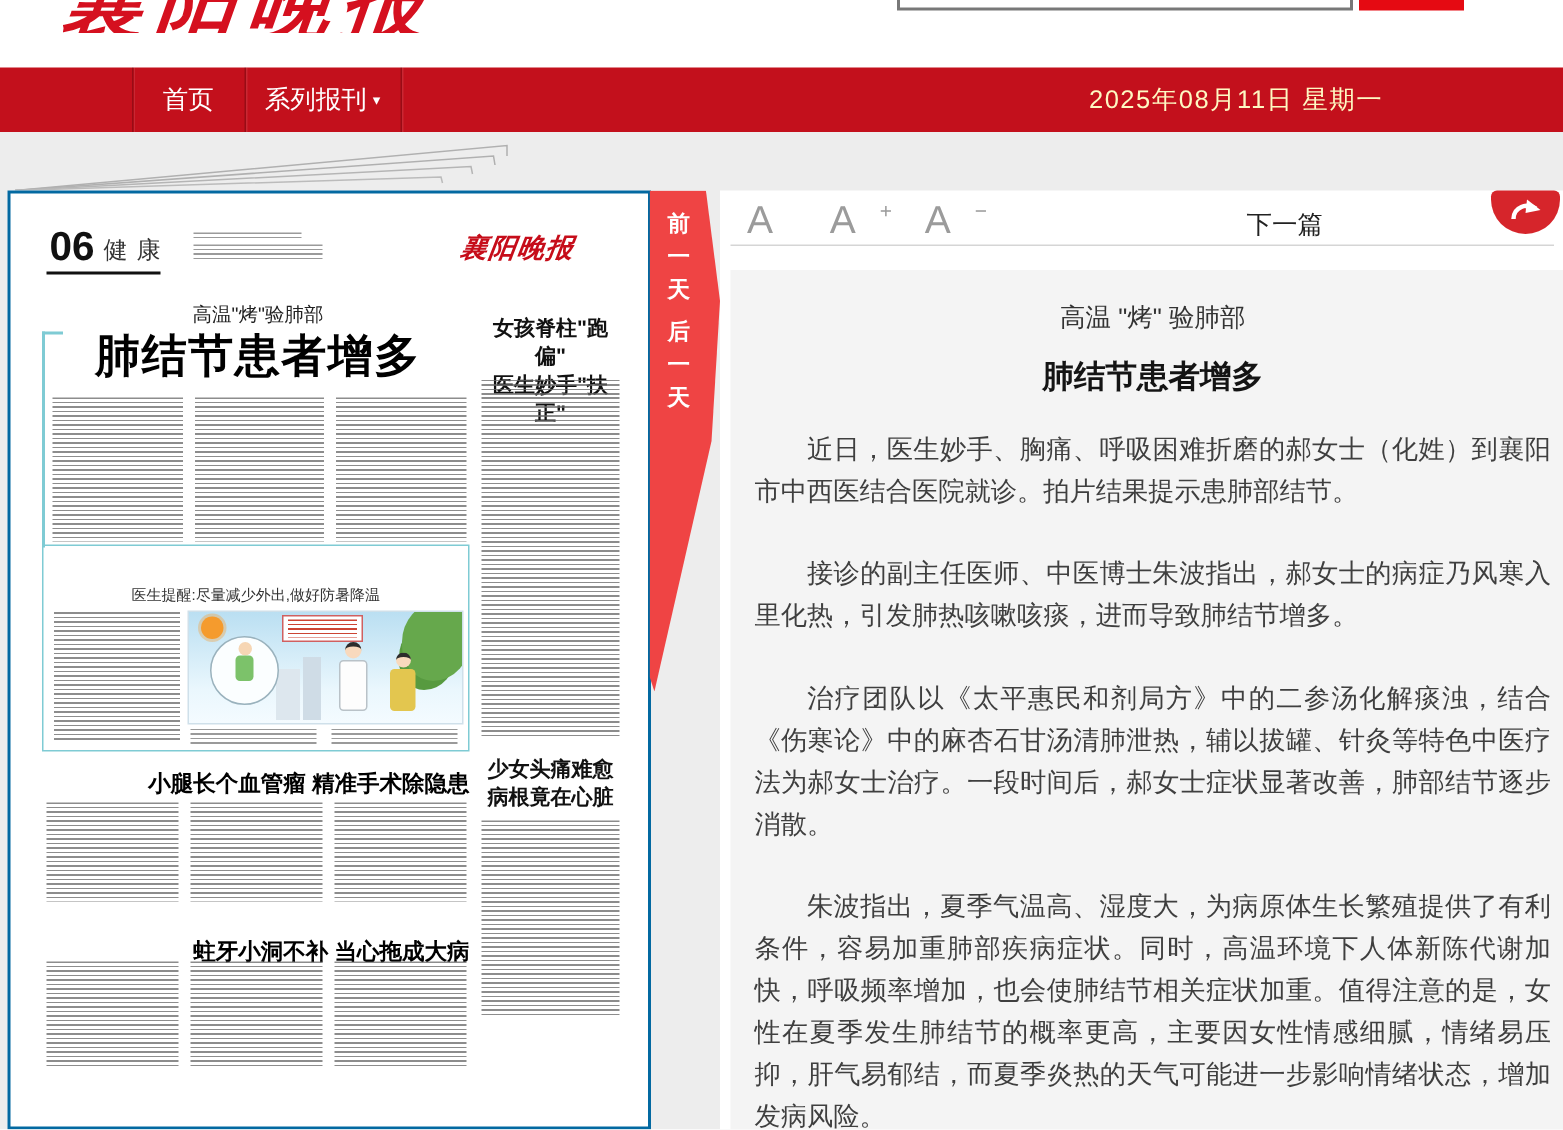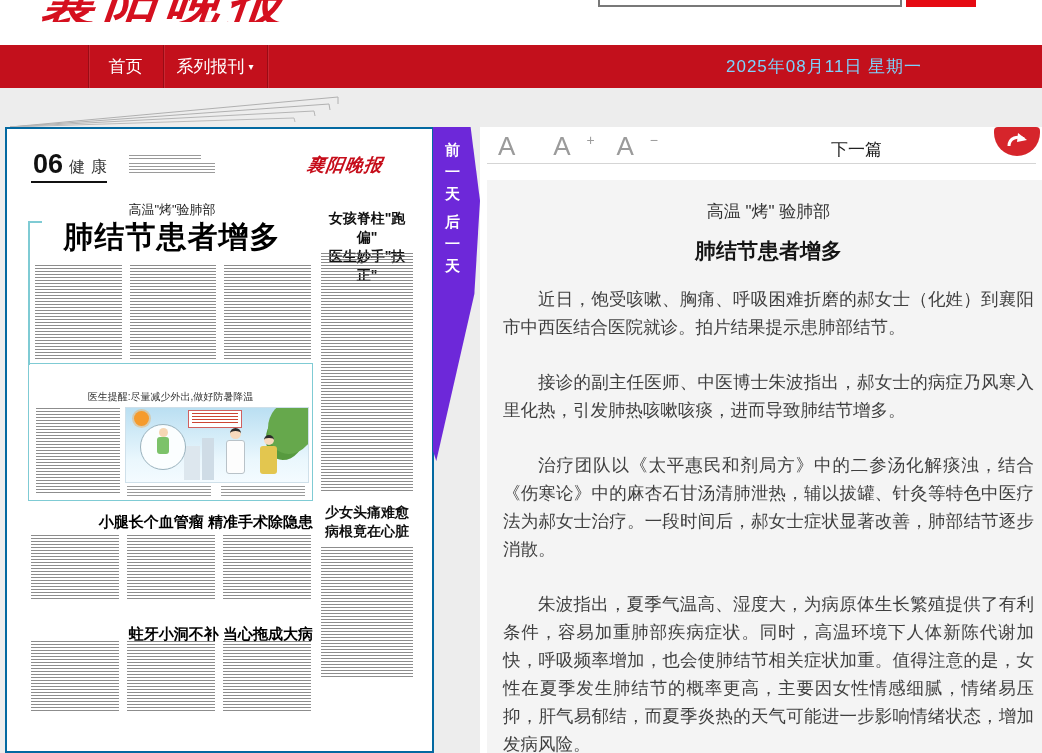--- a/index.html
+++ b/index.html
@@ -22,21 +22,21 @@
   .caret{display:inline-block;margin-left:4px;font-size:10px;vertical-align:2px;}
   .cal{position:absolute;left:688px;top:52px;width:27px;height:26px;cursor:default;}
   .cal .body{position:absolute;left:0;top:4px;width:27px;height:22px;border:2px solid #fff;border-radius:3px;}
   .cal .r1,.cal .r2{position:absolute;top:0;width:3px;height:7px;background:#fff;border-radius:1px;}
   .cal .r1{left:5px}.cal .r2{right:5px}
   .cal .grid{position:absolute;left:4px;top:11px;width:19px;height:11px;
     background:repeating-linear-gradient(to right,#fff 0 3px,transparent 3px 6px),
                repeating-linear-gradient(#fff 0 3px,transparent 3px 5px);
     background-blend-mode:multiply;opacity:.95;
     -webkit-mask:repeating-linear-gradient(#000 0 3px,transparent 3px 5px);}
-  .nav-date{position:absolute;left:726px;top:0;height:43px;line-height:43px;color:#7dd3fc;font-size:17px;letter-spacing:1px;}
+  .nav-date{position:absolute;left:726px;top:0;height:43px;line-height:43px;color:#fef9c3;font-size:17px;letter-spacing:1px;}
 
   
   .graybg{position:absolute;left:0;top:88px;width:1042px;height:665px;background:#ededed;}
 
   
   .fan{position:absolute;left:2px;top:92px;}
 
   
   .paper{position:absolute;left:5px;top:127px;width:429px;height:626px;background:#fff;border:2px solid #0369a1;cursor:pointer;}
   .np-pageno{position:absolute;left:26px;top:20px;font-size:27px;font-weight:bold;color:#111;}
@@ -73,21 +73,21 @@
   .speech div{margin:2px 3px;height:12px;}
   .bldg1{position:absolute;left:58px;top:38px;width:16px;height:34px;background:#dde7ee;}
   .bldg2{position:absolute;left:76px;top:30px;width:12px;height:42px;background:#cfdce6;}
   .tree{position:absolute;right:-6px;top:-6px;width:46px;height:52px;background:#66a84c;border-radius:50% 40% 55% 45%;box-shadow:-6px 10px 0 -4px #579a3f;}
   .doc-head{position:absolute;left:104px;top:20px;width:11px;height:11px;border-radius:50%;background:#f8d9bd;border-top:3px solid #2c2c2c;}
   .doc-body{position:absolute;left:100px;top:32px;width:19px;height:34px;background:#fdfdfd;border:1px solid #b9c2c8;border-radius:3px;}
   .rep-head{position:absolute;left:138px;top:27px;width:10px;height:10px;border-radius:50%;background:#f8d9bd;border-top:3px solid #2c2c2c;}
   .rep-body{position:absolute;left:134px;top:38px;width:17px;height:28px;background:#e3c64f;border-radius:3px;}
 
   
-  .ribbon{position:absolute;left:433px;top:127px;width:47px;height:334px;background:#6d28d9;
+  .ribbon{position:absolute;left:433px;top:127px;width:47px;height:334px;background:#ef4444;
     clip-path:polygon(0 0,80% 0,100% 22%,88% 50%,7% 100%,0 97%);}
   .ribbon .vtxt{position:absolute;left:11px;width:17px;color:#fff;font-size:15px;font-weight:bold;
     line-height:22px;word-break:break-all;text-align:center;cursor:pointer;}
 
   
   .panel{position:absolute;left:480px;top:127px;width:562px;height:626px;background:#fff;}
   .fontbtns{position:absolute;left:18px;top:4px;color:#9b9b9b;font-size:26px;}
   .fontbtns span{margin-right:16px;cursor:pointer;}
   .fontbtns sup{font-size:14px;}
   .nextlink{position:absolute;left:351px;top:11px;font-size:17px;color:#222;cursor:pointer;}
@@ -227,21 +227,21 @@
       <svg width="24" height="20" viewBox="0 0 24 20">
         <path d="M4 15 C4 7, 13 4, 19 8" fill="none" stroke="#fff" stroke-width="3"></path>
         <path d="M13 2 L22 9 L12 11 Z" fill="#fff"></path>
       </svg>
     </div>
     <div class="divider"></div>
 
     <div class="artbox">
       <div class="art-kicker">高温 "烤" 验肺部</div>
       <div class="art-title">肺结节患者增多</div>
-      <p>近日，饱受咳嗽、胸痛、呼吸困难折磨的郝女士（化姓）到襄阳市中西医结合医院就诊。拍片结果提示患肺部结节。</p>
+      <p>近日，医生妙手、胸痛、呼吸困难折磨的郝女士（化姓）到襄阳市中西医结合医院就诊。拍片结果提示患肺部结节。</p>
       <p>接诊的副主任医师、中医博士朱波指出，郝女士的病症乃风寒入里化热，引发肺热咳嗽咳痰，进而导致肺结节增多。</p>
       <p>治疗团队以《太平惠民和剂局方》中的二参汤化解痰浊，结合《伤寒论》中的麻杏石甘汤清肺泄热，辅以拔罐、针灸等特色中医疗法为郝女士治疗。一段时间后，郝女士症状显著改善，肺部结节逐步消散。</p>
       <p>朱波指出，夏季气温高、湿度大，为病原体生长繁殖提供了有利条件，容易加重肺部疾病症状。同时，高温环境下人体新陈代谢加快，呼吸频率增加，也会使肺结节相关症状加重。值得注意的是，女性在夏季发生肺结节的概率更高，主要因女性情感细腻，情绪易压抑，肝气易郁结，而夏季炎热的天气可能进一步影响情绪状态，增加发病风险。</p>
 
     </div>
   </div>
 
 </div>
 
 </body></html>

